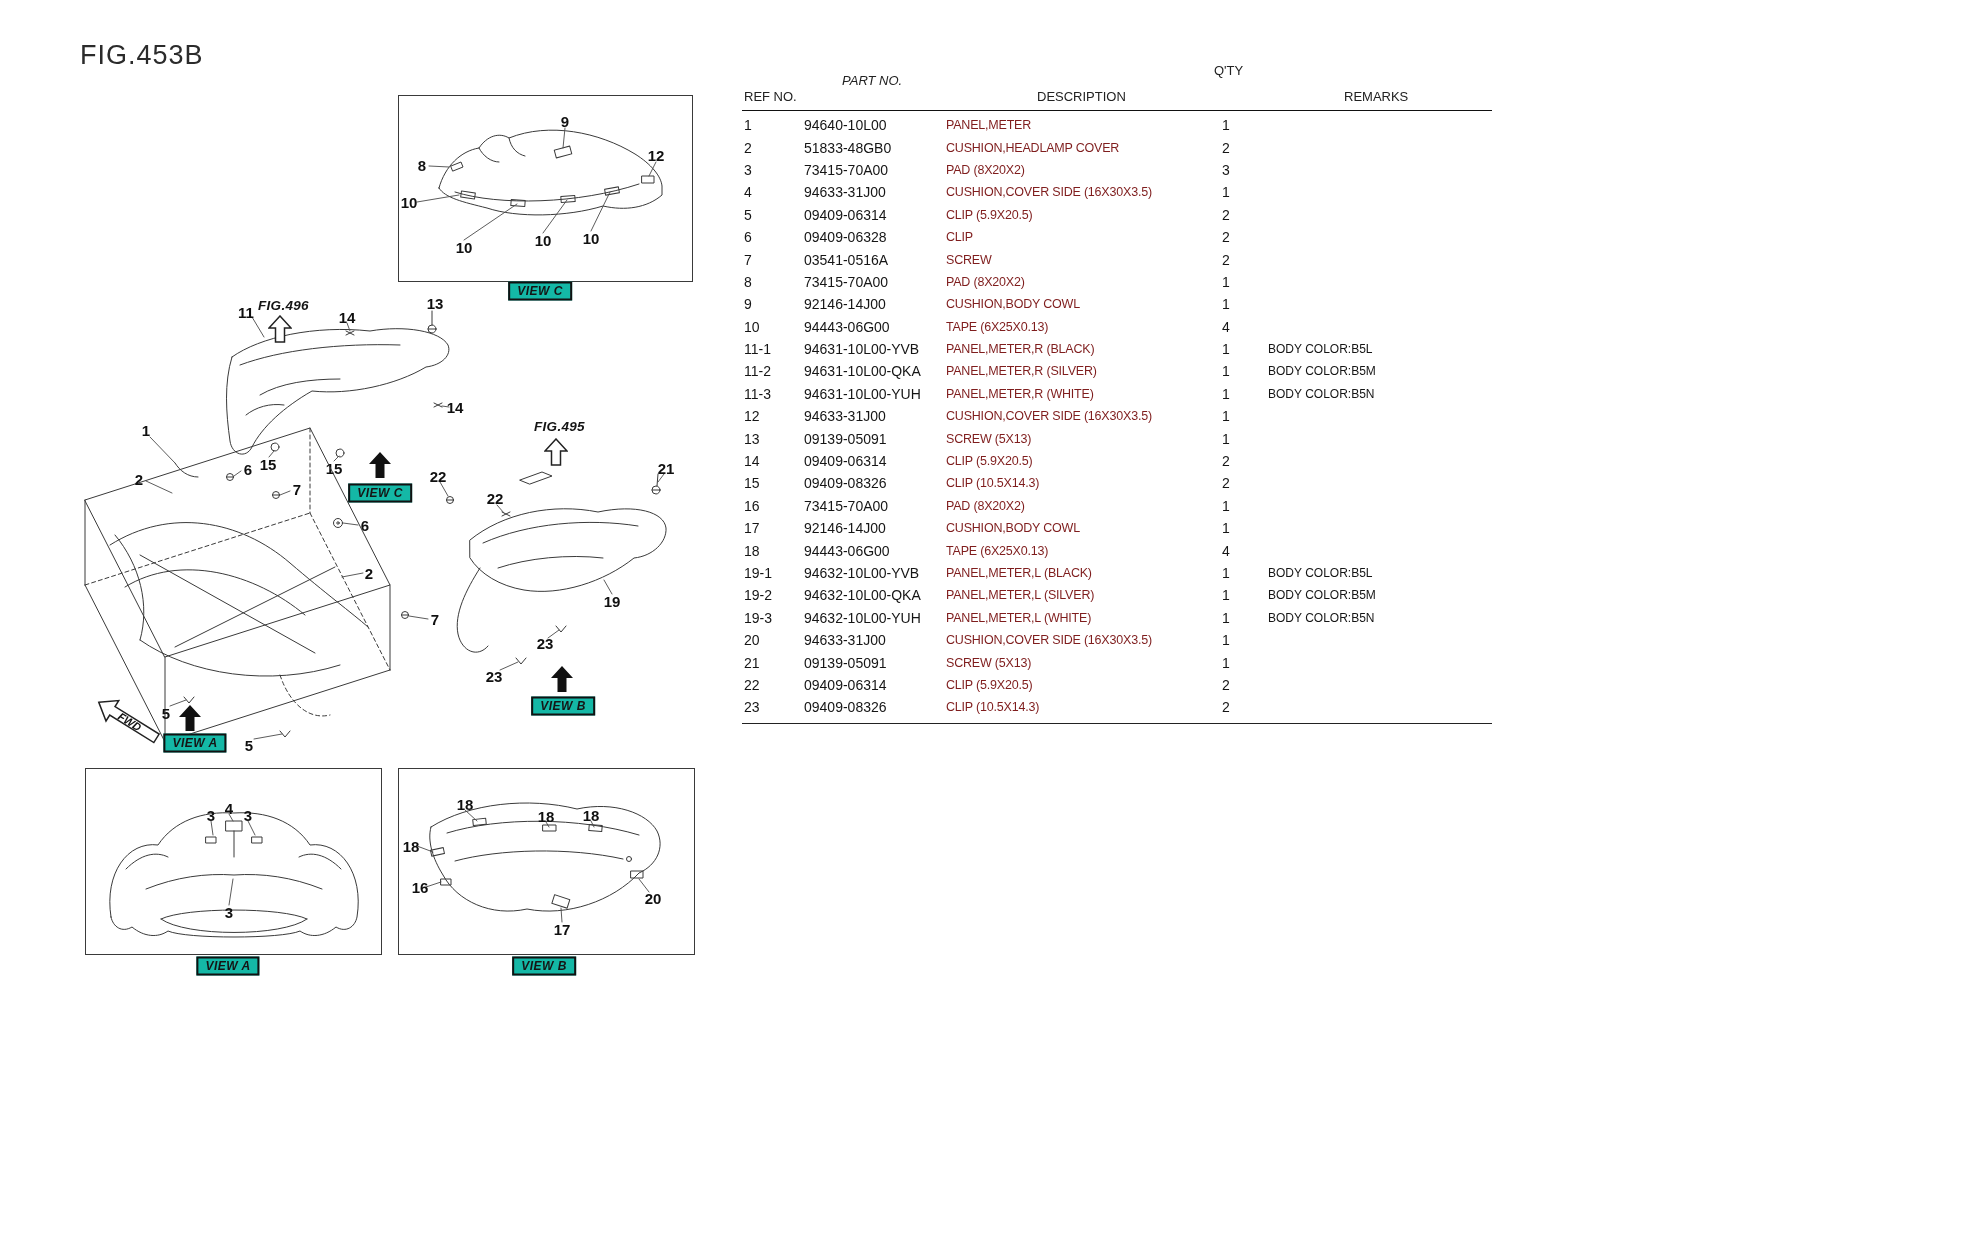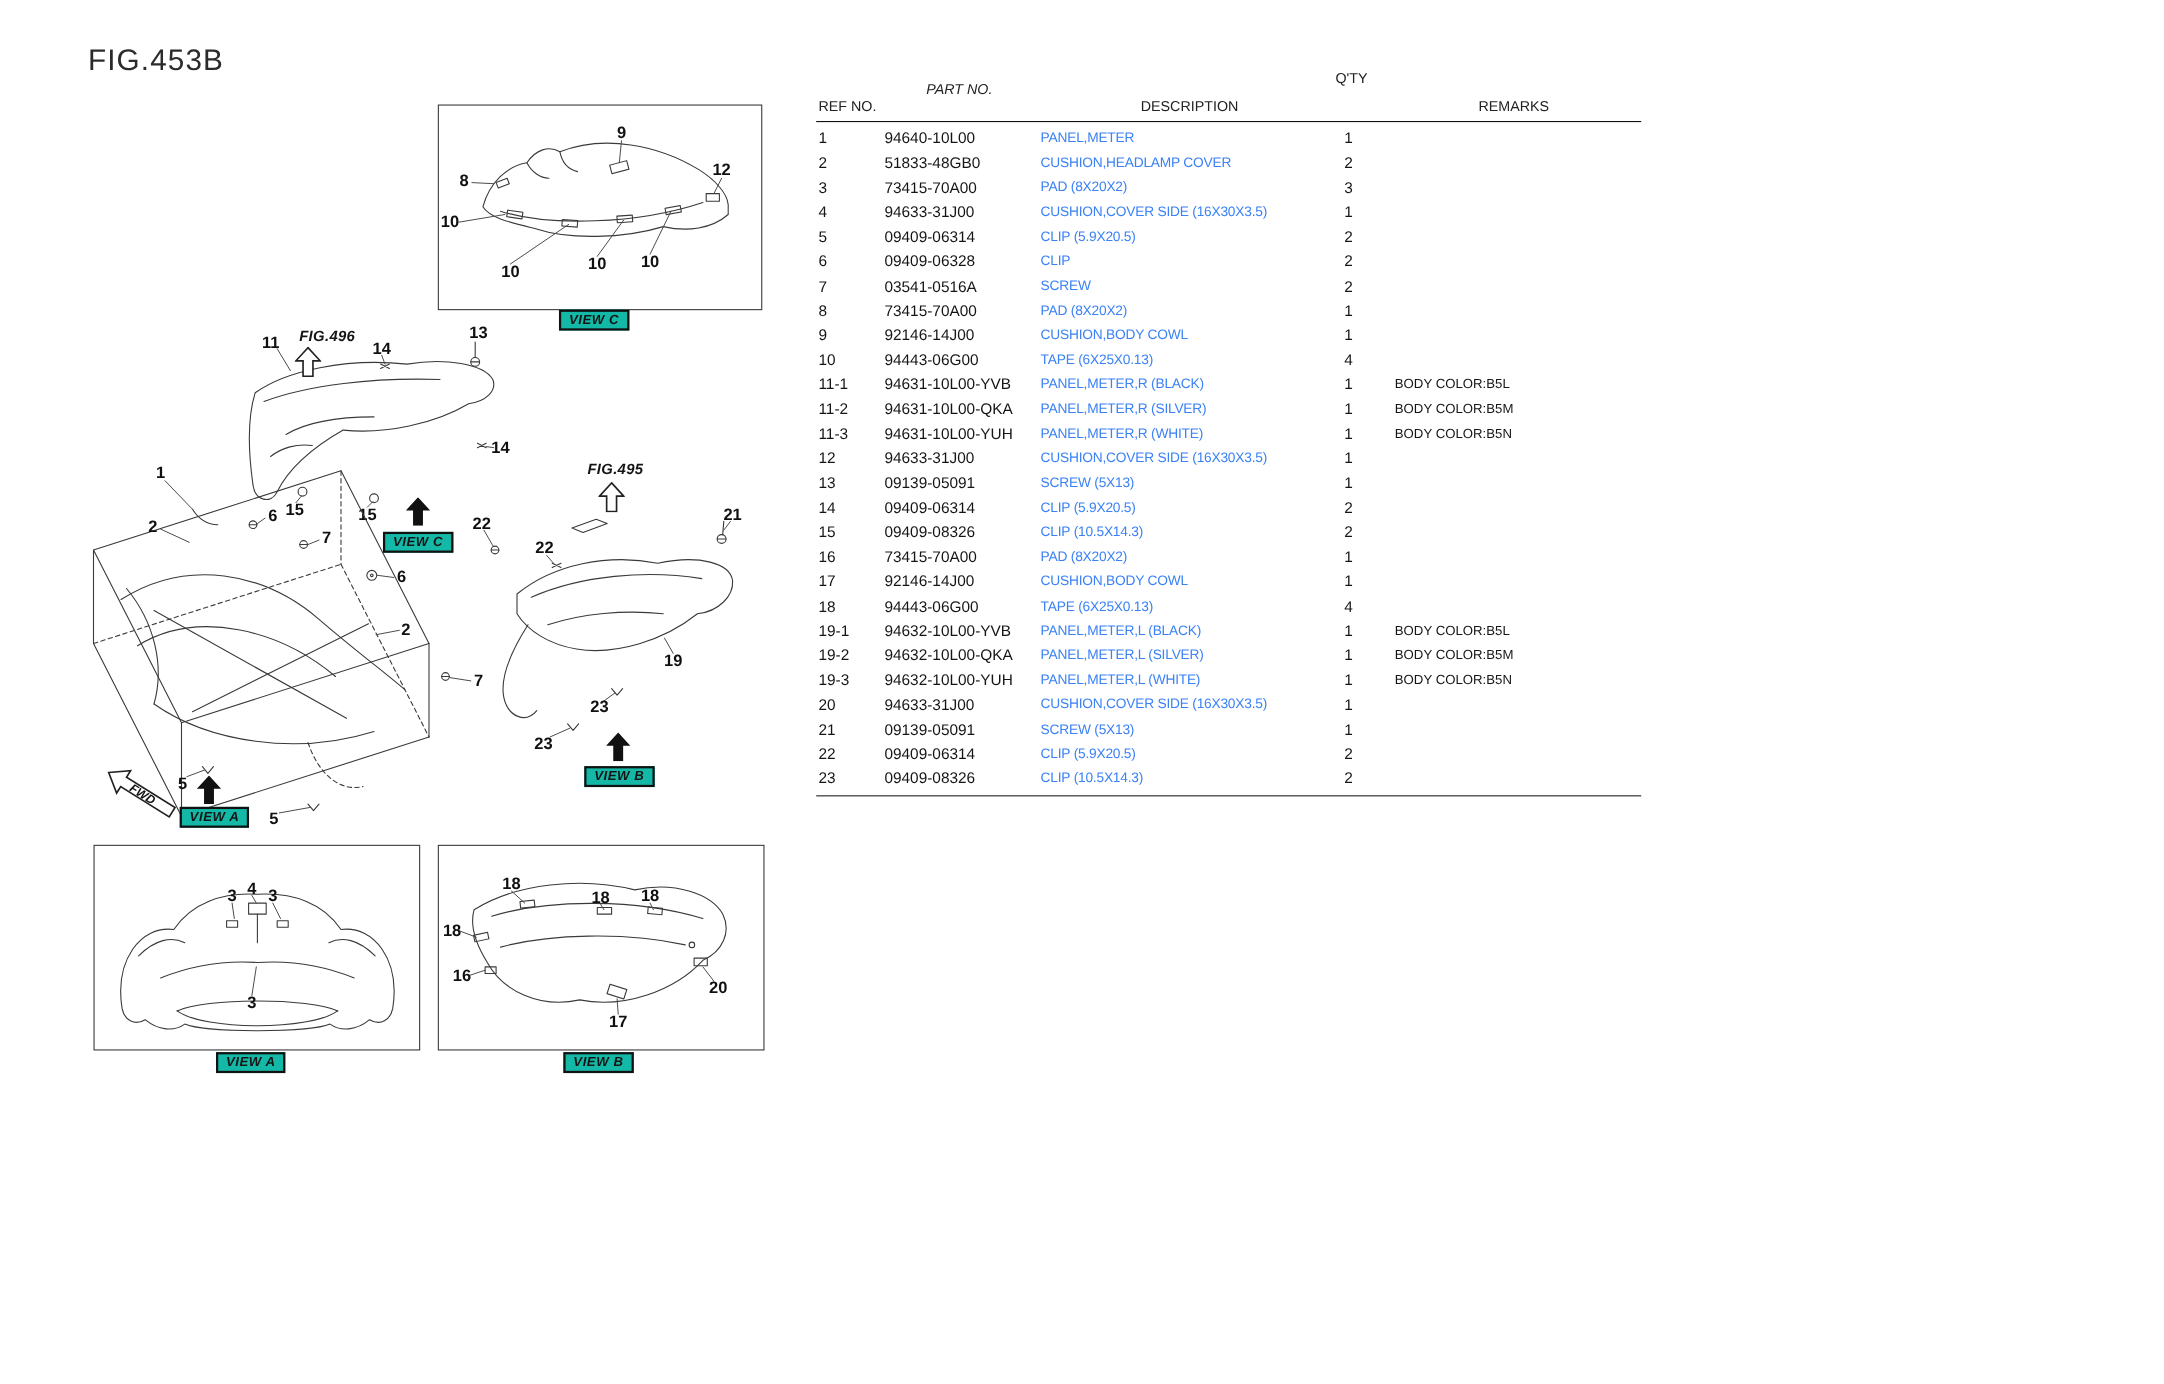--- a/index.html
+++ b/index.html
@@ -15,21 +15,21 @@
   .pt-head { position:relative; height:52px; border-bottom:1.5px solid #111; font-size:13px; color:#222; }
   .h-qty     { position:absolute; left:472px; top:5px;  }
   .h-ref     { position:absolute; left:2px;   top:31px; }
   .h-part    { position:absolute; left:100px; top:15px;font-style:italic; }
   .h-desc    { position:absolute; left:295px; top:31px; }
   .h-remarks { position:absolute; left:602px; top:31px; }
   .pt-rows { padding-top:3px; border-bottom:1px solid #222; padding-bottom:4px; }
   .pt-row { display:grid; grid-template-columns:62px 142px 272px 46px 1fr; height:22.4px; align-items:center; }
   .c-ref  { padding-left:2px;  font-size:14px; }
   .c-part { font-size:14px; }
-  .c-desc { font-size:12.5px; letter-spacing:-0.2px; color:#3b82f6; }
+  .c-desc { font-size:12.5px; letter-spacing:-0.2px; color:#7f1d1d; }
   .c-qty  { font-size:14px; padding-left:4px; }
   .c-rem  { font-size:12px; padding-left:4px; }
 
   
   .diagram { position:absolute; }
   .diagram-box { border:1px solid #3a3a3a; background:#fff; }
   .diagram svg.art { position:absolute; left:0; top:0; }
   .callout { position:absolute; transform:translate(-50%,-50%); font-weight:bold; font-size:15px; color:#101010; white-space:nowrap; }
   .view-tag {
     position:absolute; transform:translate(-50%,-50%);
@@ -295,21 +295,21 @@
       <path d="M146,36 l8,4 m-8,0 l8,-4"></path>
       <path d="M234,108 l8,4 m-8,0 l8,-4"></path>
       <circle cx="75" cy="152" r="4"></circle>
       <circle cx="140" cy="158" r="4"></circle>
       <line class="leader" x1="52" y1="22" x2="64" y2="42"></line>
       <line class="leader" x1="147" y1="28" x2="150" y2="36"></line>
       <line class="leader" x1="249" y1="112" x2="242" y2="111"></line>
       <line class="leader" x1="69" y1="162" x2="74" y2="156"></line>
       <line class="leader" x1="134" y1="166" x2="139" y2="161"></line>
     </svg>
-    <div class="fig-label" style="left:72px; top:3px;text-align:center;">FIG.496</div>
+    <div class="fig-label" style="left:58px; top:3px;text-align:center;">FIG.496</div>
     <svg class="arrow" style="left:68px; top:20px;" width="24" height="28">
       <polygon points="12,1 23,13 16.5,13 16.5,27 7.5,27 7.5,13 1,13" fill="#fff" stroke="#222" stroke-width="1.5"></polygon>
     </svg>
     <svg class="arrow" style="left:169px; top:157px;" width="22" height="26">
       <polygon points="11,0 22,12 15.5,12 15.5,26 6.5,26 6.5,12 0,12" fill="#111"></polygon>
     </svg>
     <div class="view-tag" style="left:180px; top:198px;">VIEW C</div>
   <span class="callout" style="left: 46px; top: 17px;">11</span>
       <span class="callout" style="left: 147px; top: 22px;">14</span>
       <span class="callout" style="left: 235px; top: 8px;">13</span>

